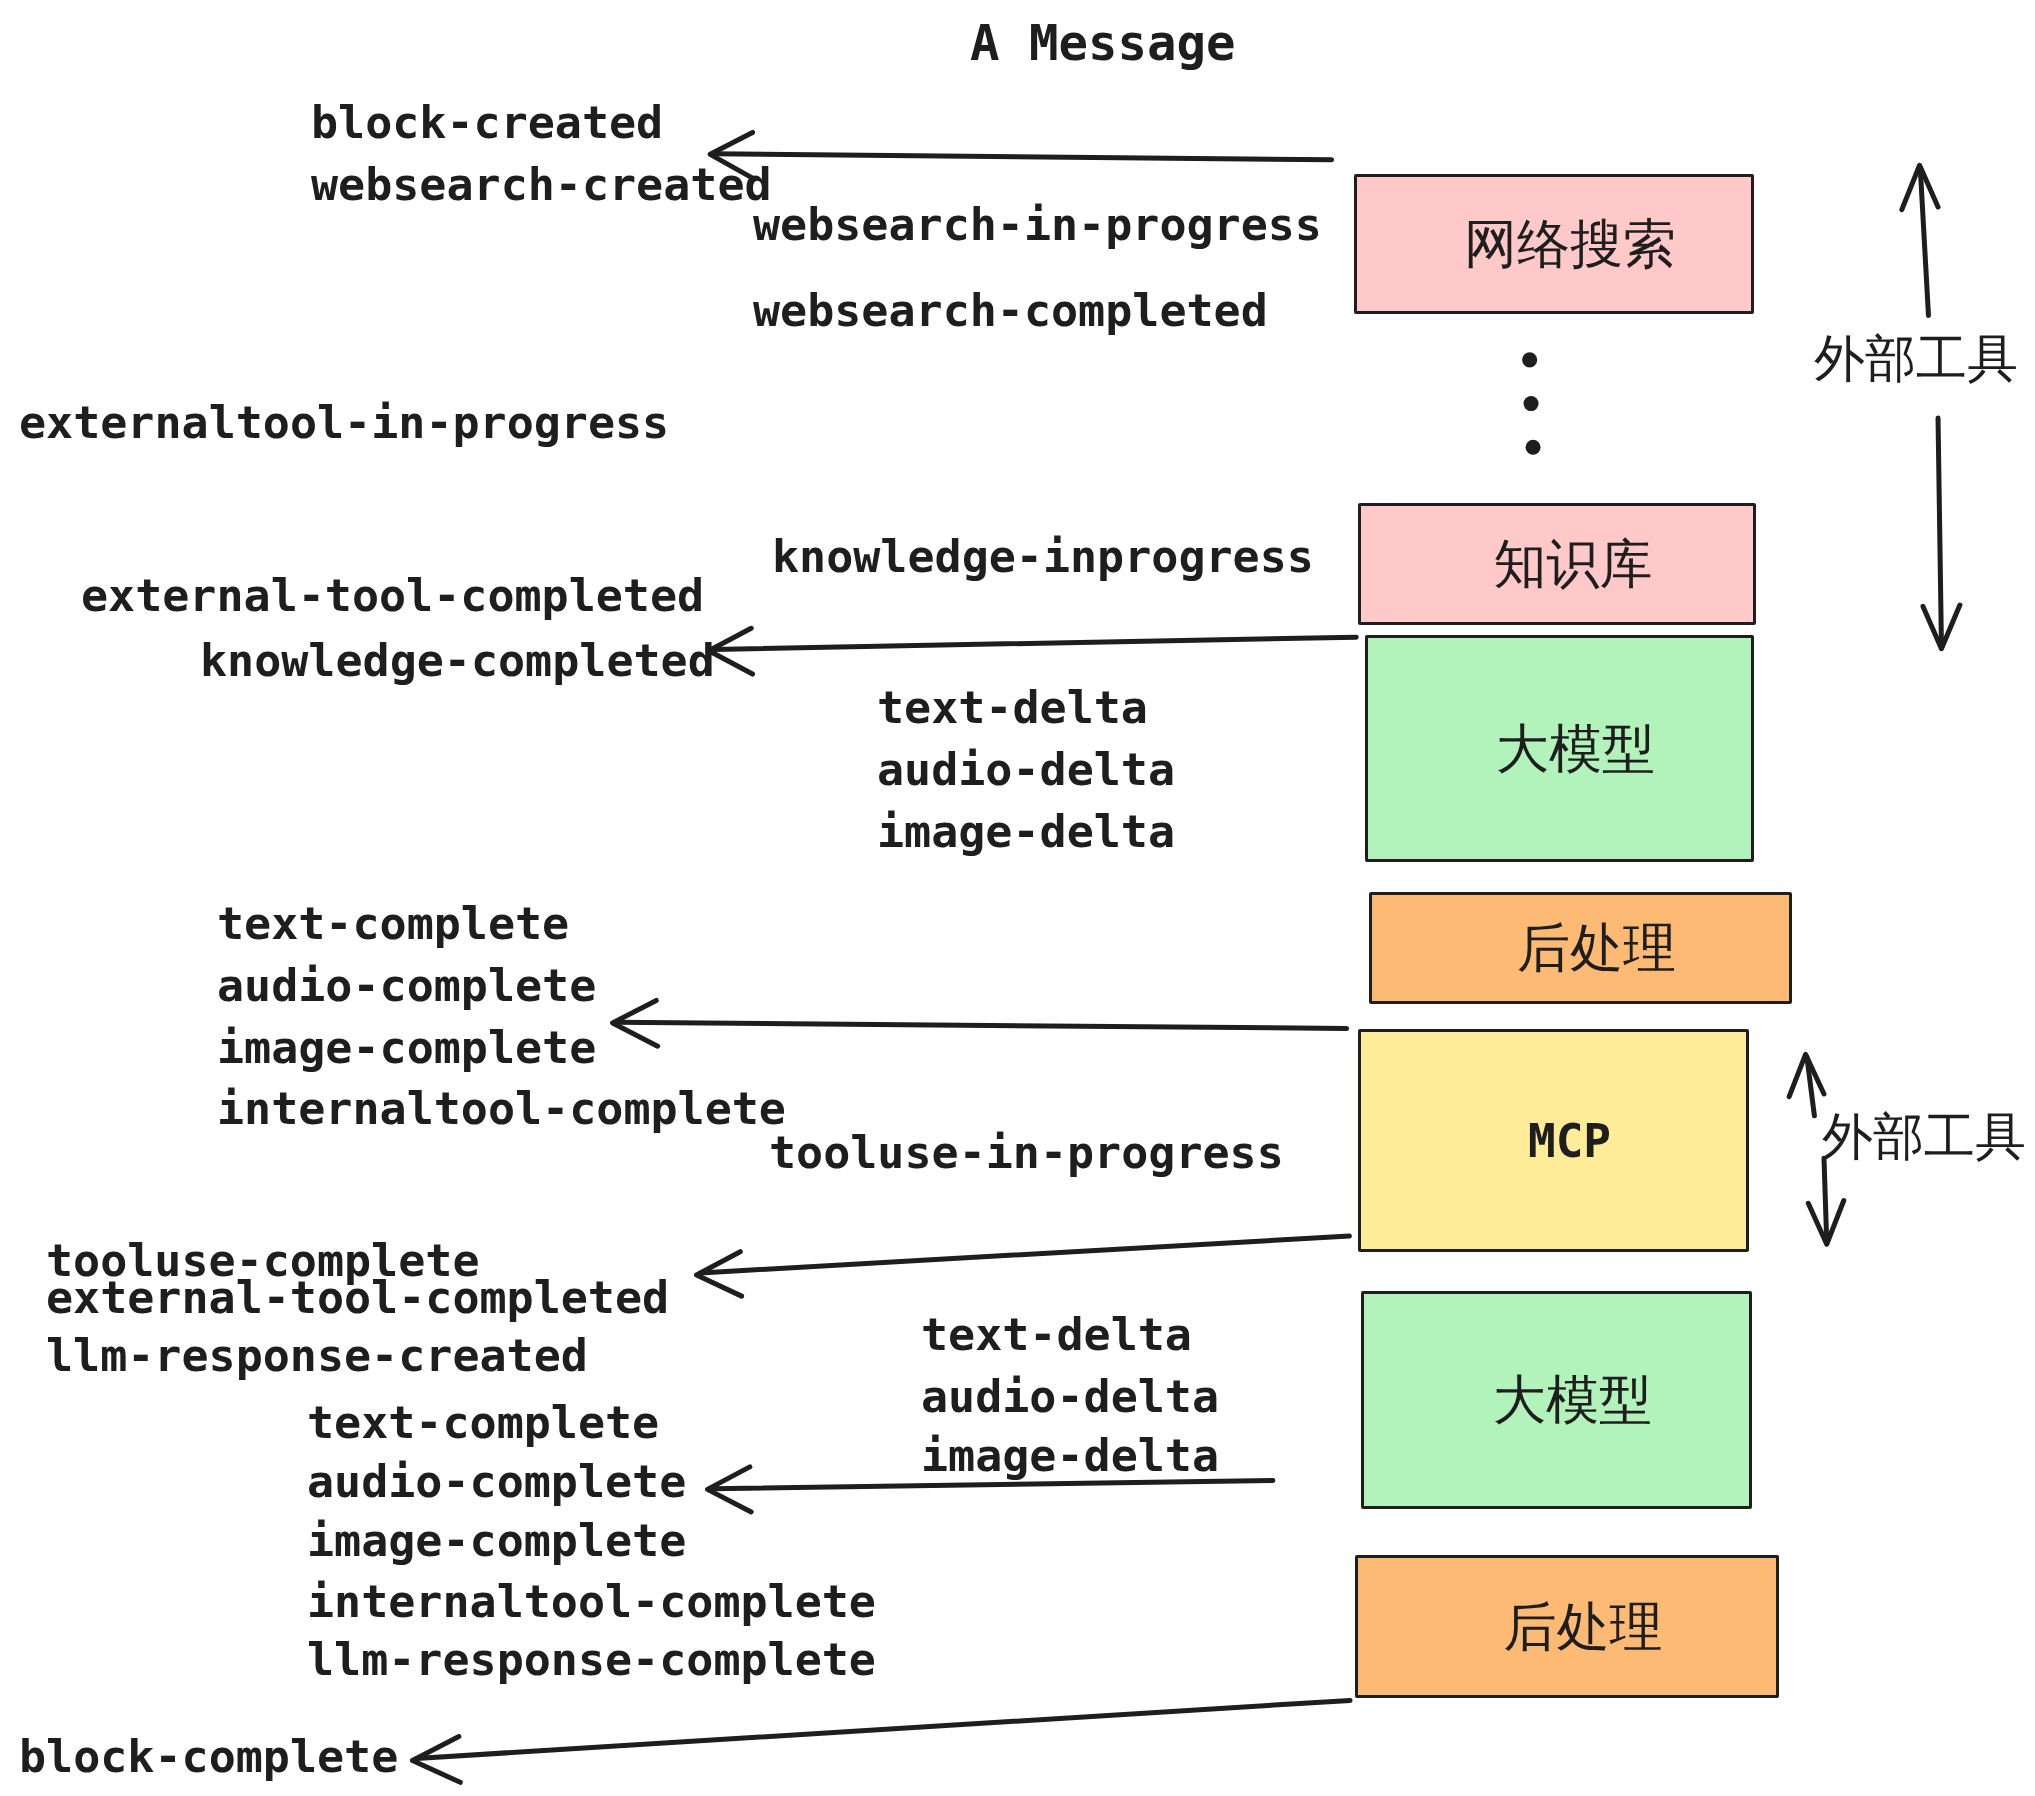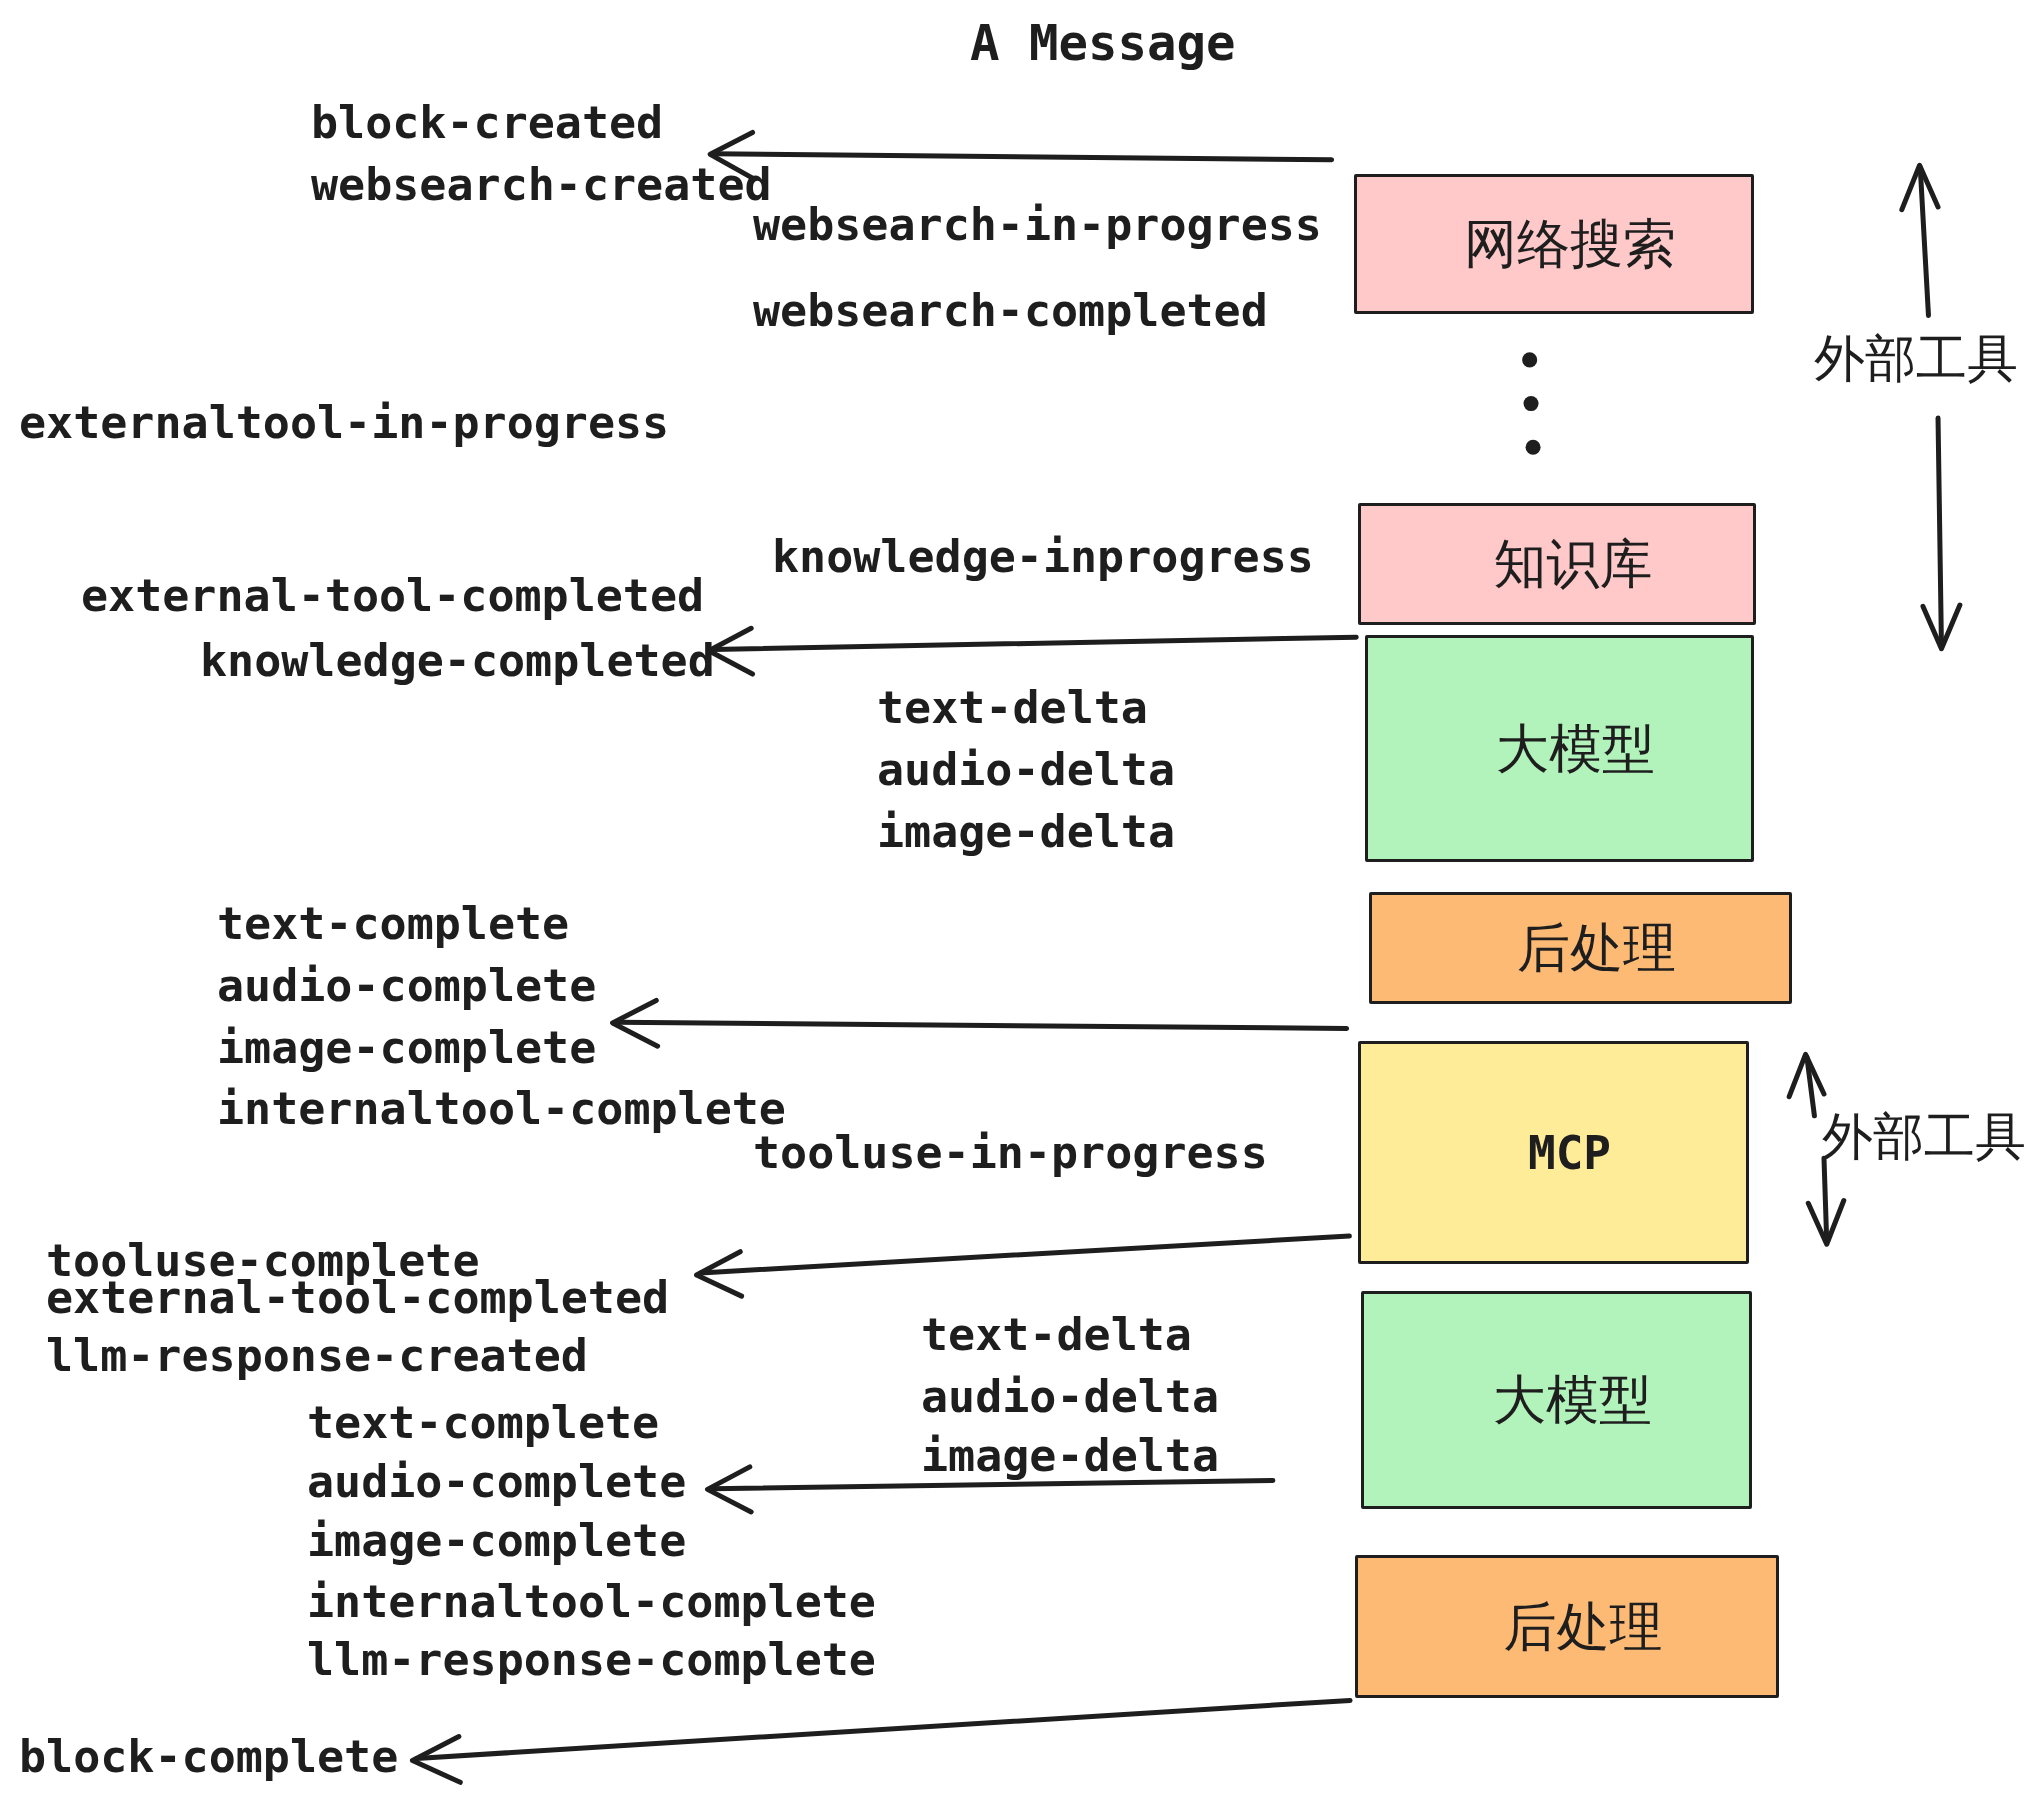--- a/index.html
+++ b/index.html
@@ -29,21 +29,21 @@
     border:3.4px solid var(--ink); border-radius:2px;
     display:flex; align-items:center; justify-content:center;padding-left:32px;
   }
   .box .lbl{
     font:400 53px/68px "Liberation Sans","DejaVu Sans",sans-serif;
     color:var(--ink); white-space:nowrap;
   }
   .box .lbl.mono{font:700 46px/68px "DejaVu Sans Mono","Liberation Mono",monospace;}
   .fill-pink{background:var(--pink);}
   .fill-green{background:var(--green);}
-  .fill-yellow{background:var(--yellow);margin-top:12px;}
+  .fill-yellow{background:var(--yellow);}
   .fill-white{background:#fdba74;}
   path,circle{vector-effect:non-scaling-stroke;}
 </style>
 </head>
 <body>
 
 <div class="stage">
 
   <svg class="overlay" viewBox="0 0 2980 2630" fill="none" stroke="#1e1e1e" stroke-width="5" stroke-linecap="round" stroke-linejoin="round">
 
@@ -114,21 +114,21 @@
   <div class="ev" style="left:200px;top:631px">knowledge-completed</div>
 
   <div class="ev" style="left:877px;top:678px">text-delta</div>
   <div class="ev" style="left:877px;top:740px">audio-delta</div>
   <div class="ev" style="left:877px;top:802px">image-delta</div>
 
   <div class="ev" style="left:217px;top:894px">text-complete</div>
   <div class="ev" style="left:217px;top:956px">audio-complete</div>
   <div class="ev" style="left:217px;top:1018px">image-complete</div>
   <div class="ev" style="left:217px;top:1079px">internaltool-complete</div>
-  <div class="ev" style="left:753px;top:1123px">tooluse-in-progress</div>
+  <div class="ev" style="left:769px;top:1123px">tooluse-in-progress</div>
 
   <div class="ev" style="left:46px;top:1231px">tooluse-complete</div>
   <div class="ev" style="left:46px;top:1268px">external-tool-completed</div>
   <div class="ev" style="left:46px;top:1326px">llm-response-created</div>
 
   <div class="ev" style="left:921px;top:1305px">text-delta</div>
   <div class="ev" style="left:921px;top:1367px">audio-delta</div>
   <div class="ev" style="left:921px;top:1426px">image-delta</div>
 
   <div class="ev" style="left:307px;top:1393px">text-complete</div>

